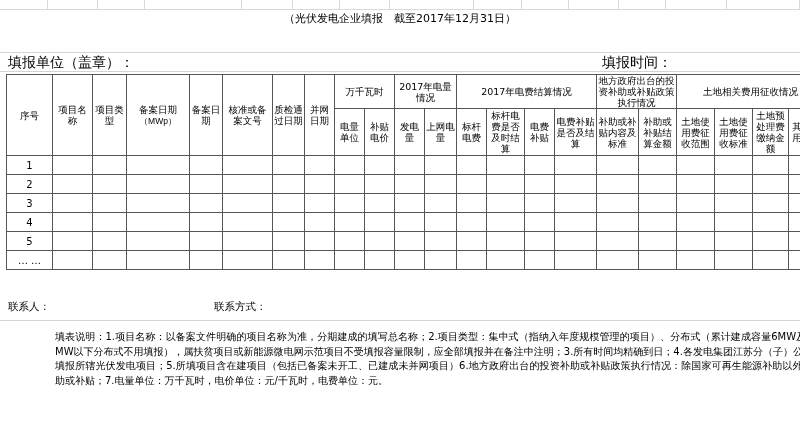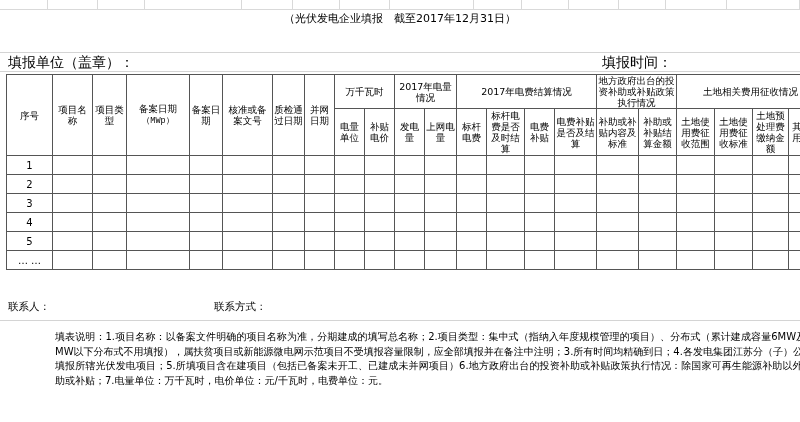--- a/index.html
+++ b/index.html
@@ -127,21 +127,21 @@
     height: 18px;
   }
   .grp-head {
     height: 33px;
   }
   .sub-head {
     height: 46px;
     margin-left: 15px;
   }
   .mvp {
-    font-family: Liberation Mono, monospace;
+    font-family: Liberation Sans, sans-serif;
     font-size: 8.5px;
   }
 
   
   .contact-row {
     position: absolute;
     left: 0;
     top: 296px;
     width: 800px;
     height: 20px;

